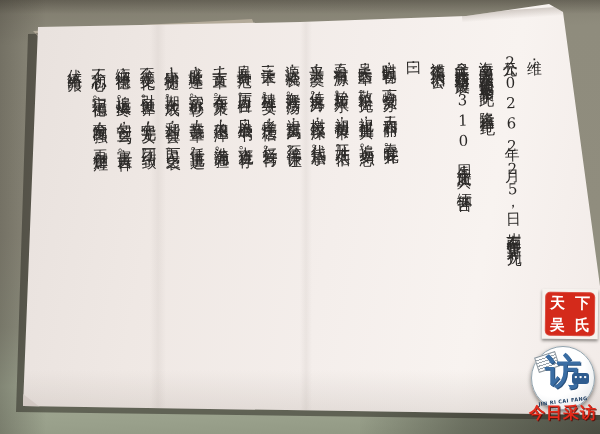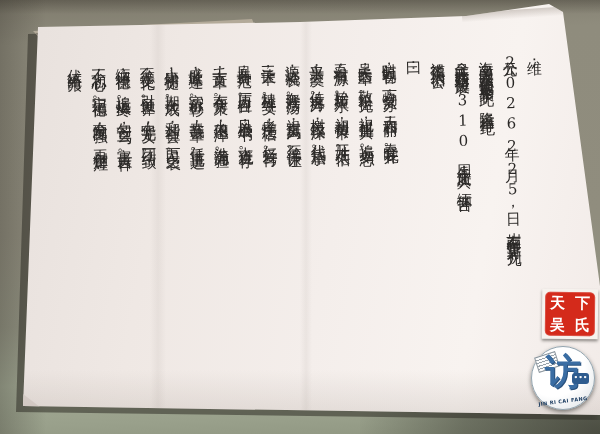--- a/index.html
+++ b/index.html
@@ -120,14 +120,15 @@
     </div>
   </div>
 
   <div class="logo">
     <div class="news"></div>
     <div class="glyph">访</div>
     <div class="bubble">•••</div>
     <div class="ring-text">JIN RI CAI FANG</div>
   </div>
 
+  <div class="caption">今日采访</div>
 
 </div>
 
 </body></html>

